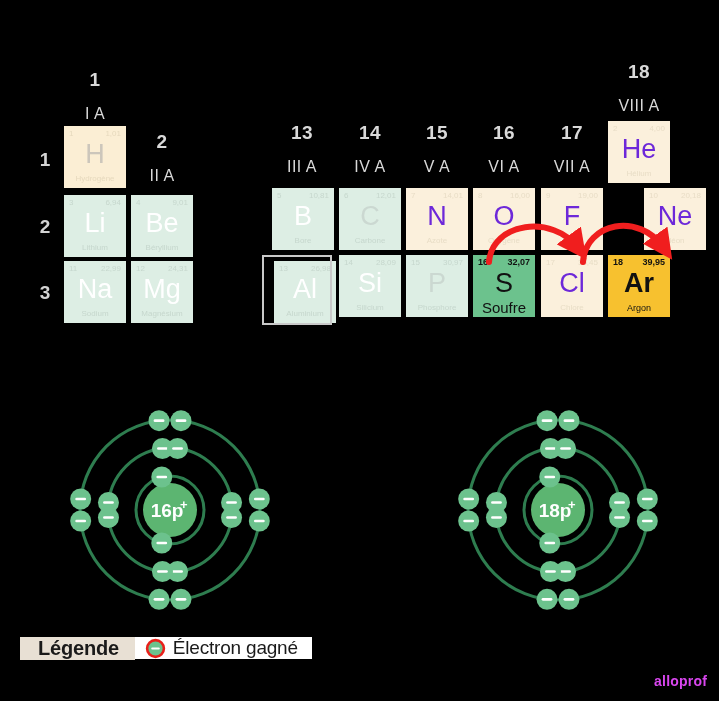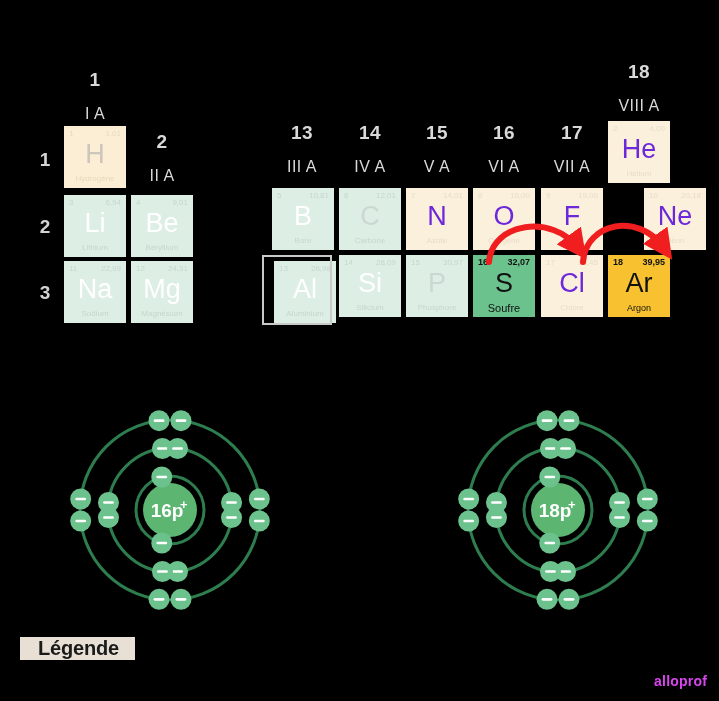--- a/index.html
+++ b/index.html
@@ -137,32 +137,32 @@
   }
 
   
   .cell.hl-green {
     background: #6cc28d;
   }
   .cell.hl-green .z, .cell.hl-green .mass, .cell.hl-green .nm, .cell.hl-green .sym {
     color: #111111;
   }
   .cell.hl-green .z, .cell.hl-green .mass { font-size: 9px; font-weight: 700; }
-  .cell.hl-green .nm { font-size: 11px; font-weight: 400; }
+  .cell.hl-green .nm { font-size: 15px; font-weight: 400; }
   .cell.hl-green .sym { font-weight: 400; }
 
   .cell.hl-amber {
     background: #f7c12f;
   }
   .cell.hl-amber .z, .cell.hl-amber .mass, .cell.hl-amber .nm, .cell.hl-amber .sym {
     color: #111111;
   }
   .cell.hl-amber .z, .cell.hl-amber .mass { font-size: 9px; font-weight: 700; }
   .cell.hl-amber .nm { font-size: 9px; font-weight: 400; }
-  .cell.hl-amber .sym { font-weight: 400; }
+  .cell.hl-amber .sym { font-weight: 700; }
 
   
   #al-frame {
     position: absolute;
     box-sizing: border-box;
     border: 2px solid #c9c9c9;
     background: transparent;
   }
 
   #arrows {
@@ -480,15 +480,22 @@
       <rect x="541.63" y="218.03" width="10.8" height="2.6" rx="1.3" fill="#ffffff"></rect>
       <circle cx="647.33" cy="119.03" r="10.5" fill="#6cc28d"></circle>
       <rect x="641.93" y="117.73" width="10.8" height="2.6" rx="1.3" fill="#ffffff"></rect>
       <circle cx="647.33" cy="140.97" r="10.5" fill="#6cc28d"></circle>
       <rect x="641.93" y="139.67" width="10.8" height="2.6" rx="1.3" fill="#ffffff"></rect>
     </g>
   </svg>
 
 <div id="legend">
   <div id="legend-title">Légende</div>
+  <div id="legend-body">
+    <svg width="21" height="21" viewBox="0 0 21 21">
+      <circle cx="10.5" cy="10.5" r="8.4" fill="#6cc28d" stroke="#e8201a" stroke-width="2.6"></circle>
+      <rect x="6.2" y="9.4" width="8.6" height="2.2" rx="1.1" fill="#ffffff"></rect>
+    </svg>
+    <span id="legend-text">Électron gagné</span>
+  </div>
 </div>
 
 <div id="watermark">alloprof</div>
 
 </body></html>

